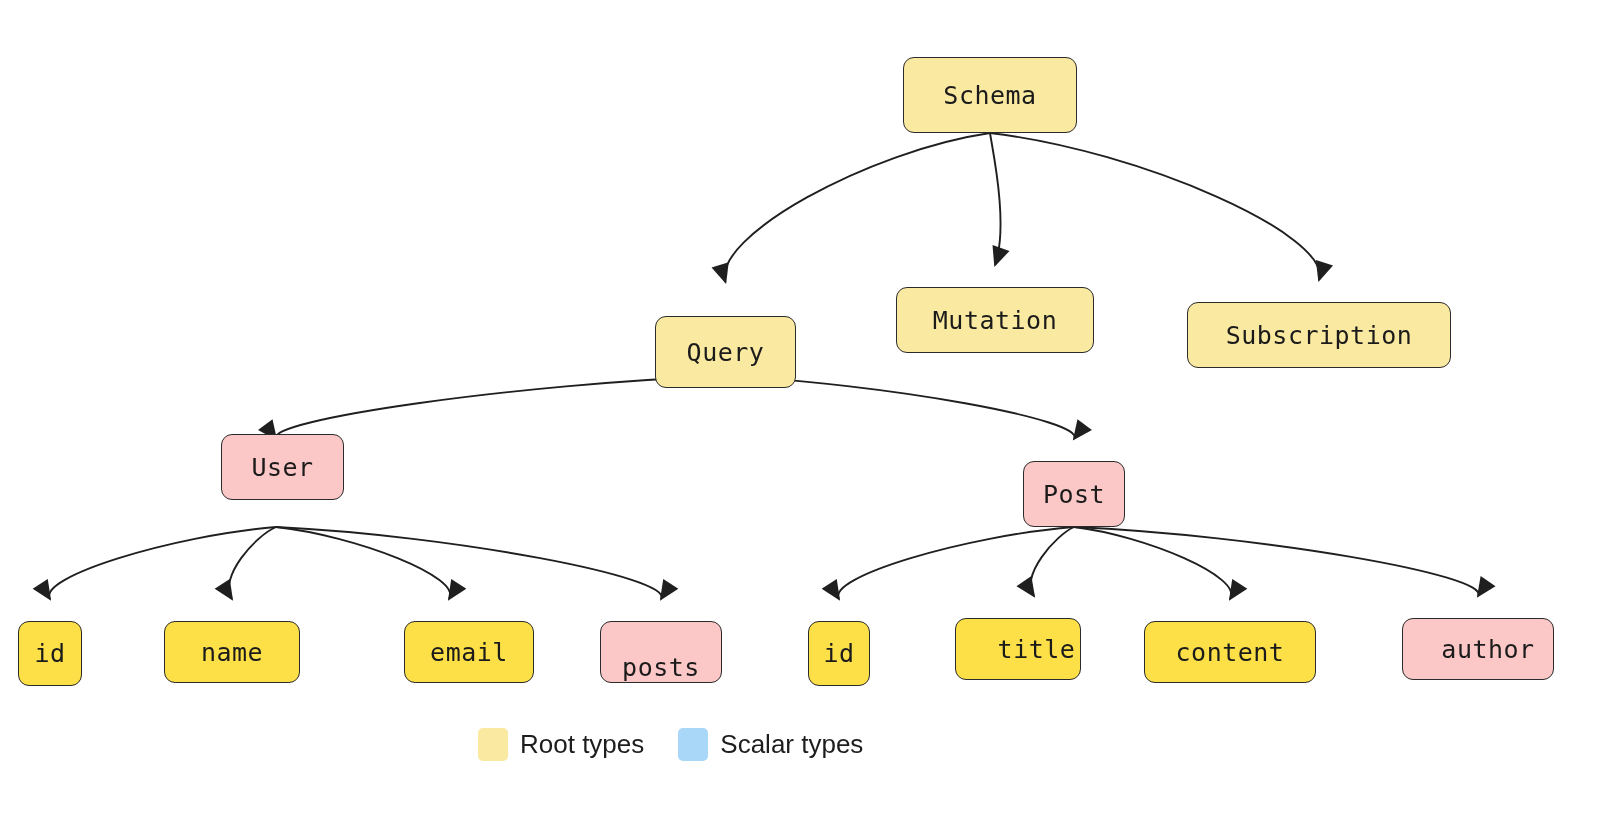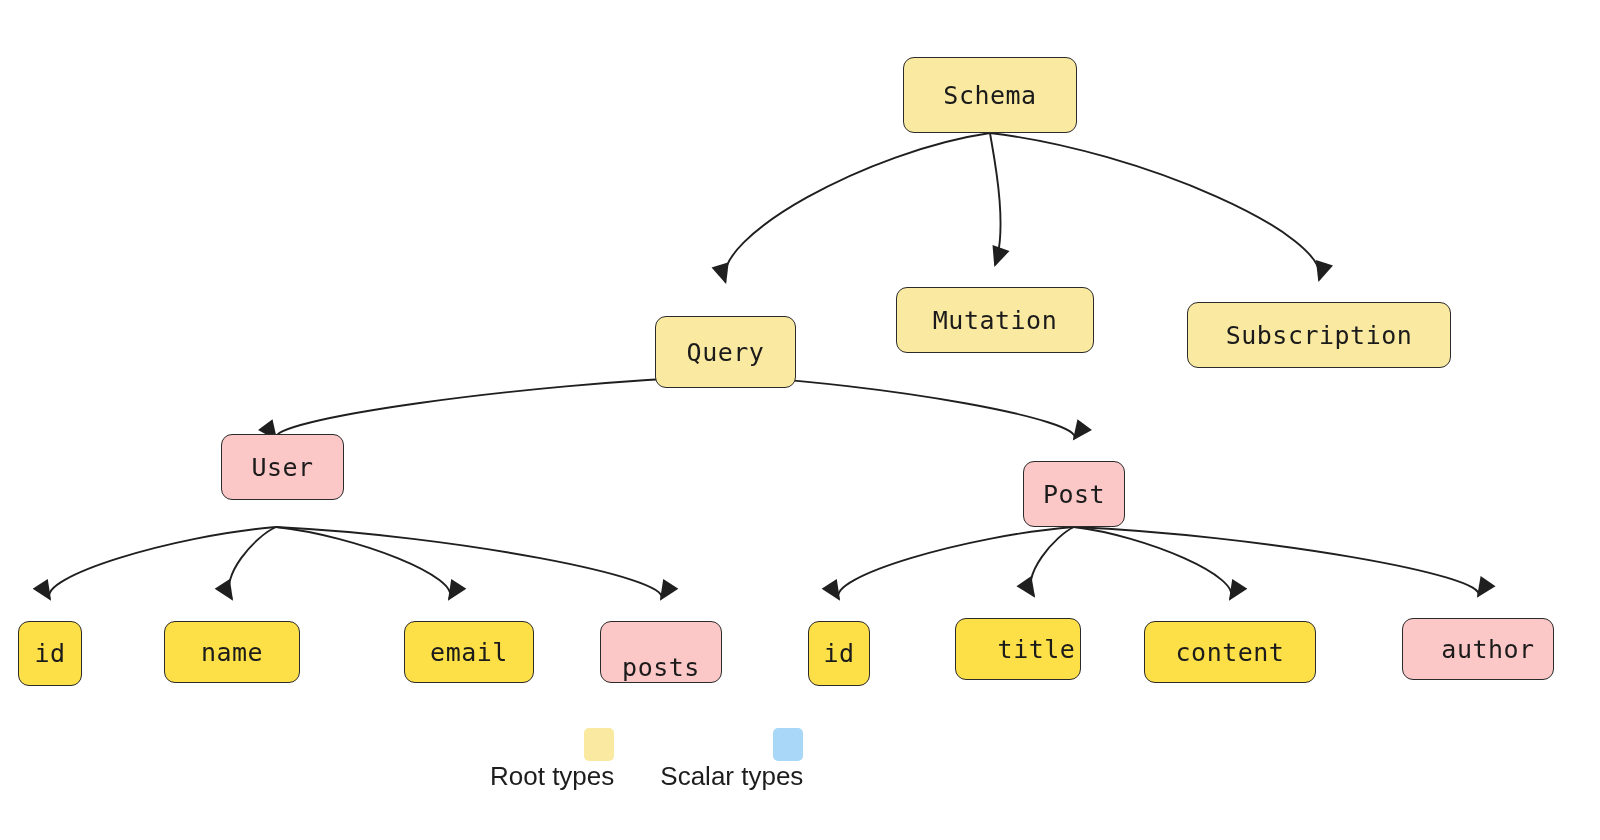--- a/index.html
+++ b/index.html
@@ -43,22 +43,21 @@
   .node.object { background: #fbc7c7; }
 
   #legend {
     position: absolute;
     display: flex;
     align-items: center;
     z-index: 3;
   }
   .legend-item {
     display: flex;
-    align-items: flex-end;
-    flex-direction: column;
+    align-items: center;
   }
   .legend-swatch {
     width: 30px;
     height: 33px;
     border-radius: 5px;
     flex: 0 0 auto;
   }
   .legend-label {
     font-family: "Liberation Sans", "DejaVu Sans", sans-serif;
     font-size: 26px;

